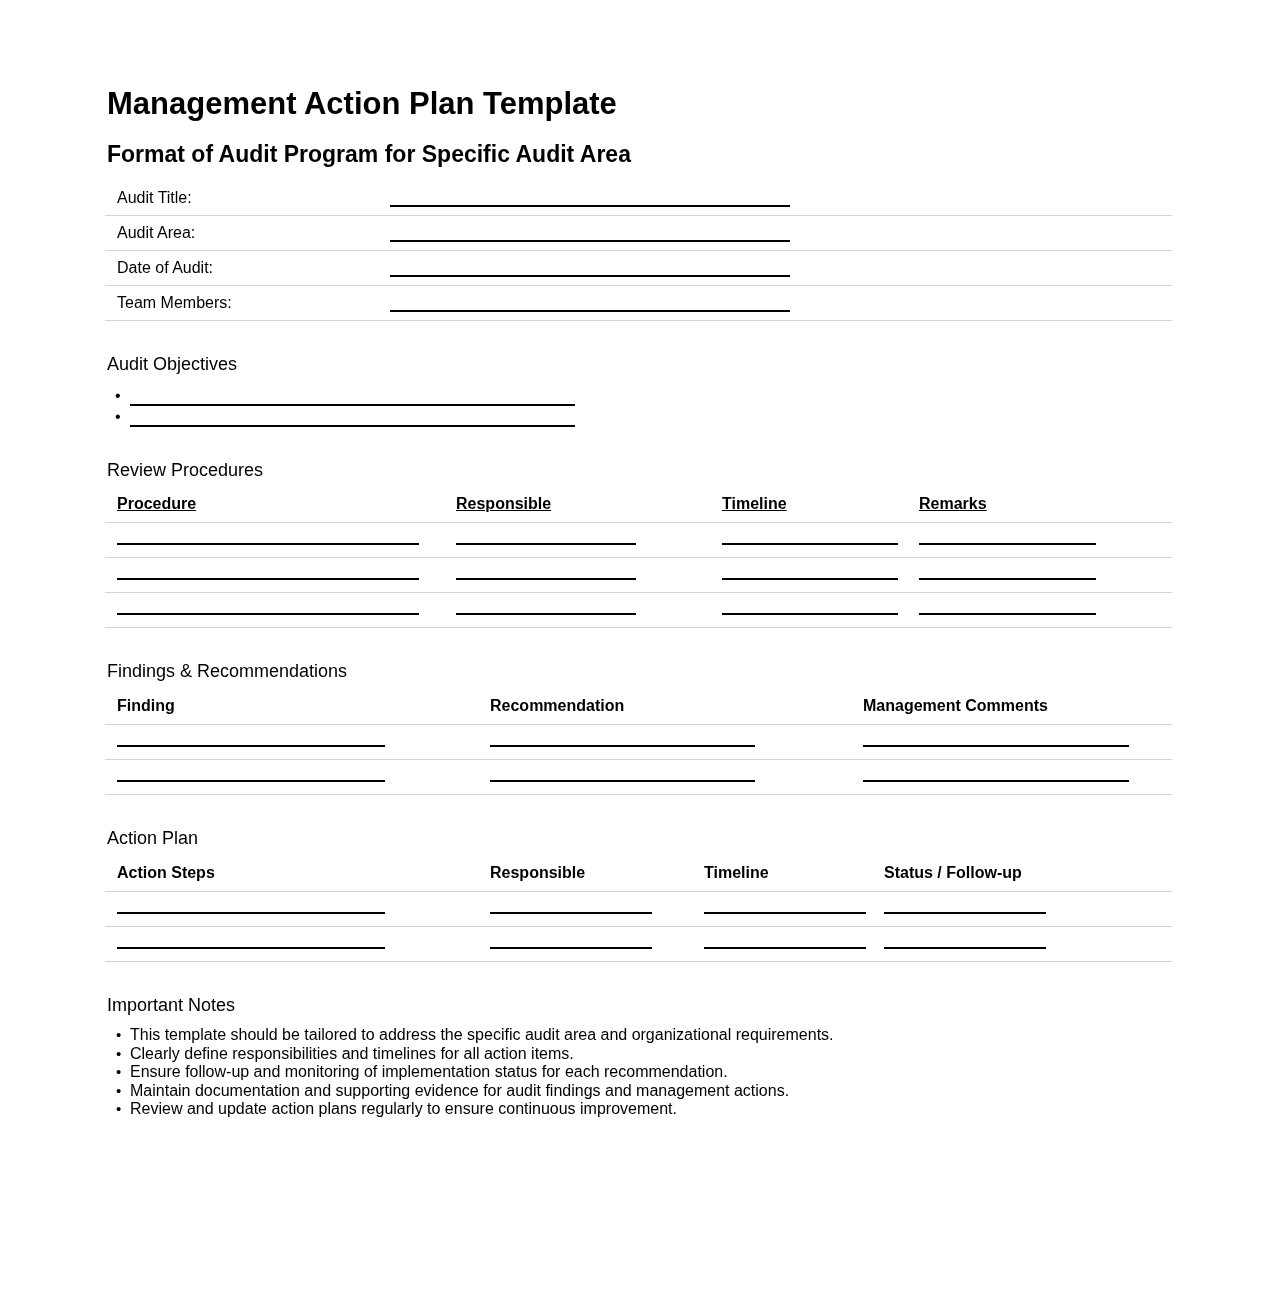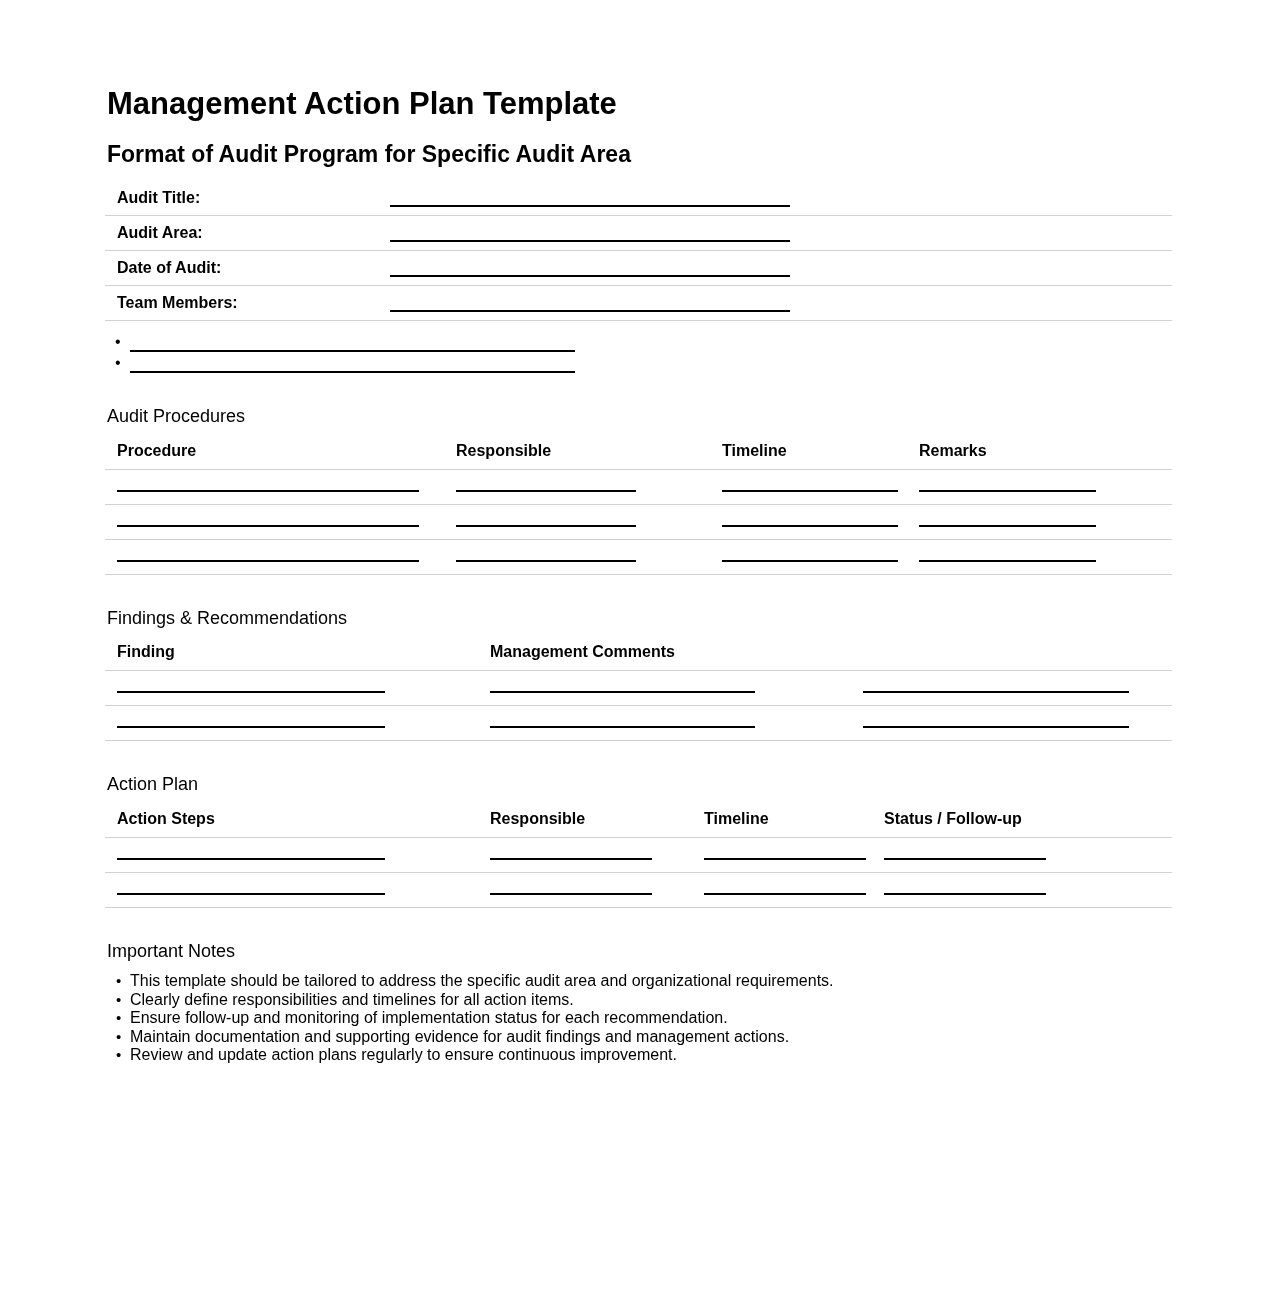--- a/index.html
+++ b/index.html
@@ -32,21 +32,21 @@
 
   
   .fields{ margin-top:13px; }
   .frow{
     display:flex; align-items:flex-end;
     height:35px; padding-bottom:8px;
     border-bottom:1px solid var(--rule);
   }
   .flabel{
     width:285px; padding-left:12px;
-    font-size:16px; font-weight:bold; line-height:18px;
+    font-size:16px; font-weight:normal; line-height:18px;
   }
   .blank{
     display:inline-block;
     border-bottom:2px solid var(--blank);
   }
   .fline{ width:400px; }
 
   
   ul.obj-list{
     list-style:none; margin:10px 0 0; padding:0;
@@ -70,21 +70,21 @@
     padding-left:12px;
     font-size:16px; font-weight:bold; line-height:18px;
   }
   .trow{
     display:grid; align-items:end;
     height:35px; padding-bottom:8px;
     border-bottom:1px solid var(--rule);
   }
   .trow .cell{ padding-left:12px; }
 
-  .g-proc{ grid-template-columns:339px 266px 197px 1fr; }
+  .g-proc{ grid-template-columns:339px 266px 197px 1fr;text-decoration:underline; }
   .g-find{ grid-template-columns:373px 373px 1fr; }
   .g-act { grid-template-columns:373px 214px 180px 1fr; }
 
   .w302{ width:302px; } .w180{ width:180px; } .w176{ width:176px; } .w177{ width:177px; }
   .w268{ width:268px; } .w265{ width:265px; } .w266{ width:266px; }
   .w162{ width:162px; }
 
   
   ul.notes{
     list-style:none; margin:10px 0 10px; padding:0;
@@ -119,26 +119,27 @@
     <div class="frow">
       <div class="flabel">Date of Audit:</div>
       <span class="blank fline"></span>
     </div>
     <div class="frow">
       <div class="flabel">Team Members:</div>
       <span class="blank fline"></span>
     </div>
   </div>
 
+  <h3 class="section">Audit Objectives</h3>
   <ul class="obj-list">
     <li><span class="blank obj-blank"></span></li>
     <li><span class="blank obj-blank"></span></li>
   </ul>
 
-  <h3 class="section">Audit Procedures</h3>
+  <h3 class="section">Review Procedures</h3>
   <div class="thead g-proc">
     <div class="cell">Procedure</div>
     <div class="cell">Responsible</div>
     <div class="cell">Timeline</div>
     <div class="cell">Remarks</div>
   </div>
   <div class="trow g-proc">
     <div class="cell"><span class="blank w302"></span></div>
     <div class="cell"><span class="blank w180"></span></div>
     <div class="cell"><span class="blank w176"></span></div>
@@ -153,20 +154,21 @@
   <div class="trow g-proc">
     <div class="cell"><span class="blank w302"></span></div>
     <div class="cell"><span class="blank w180"></span></div>
     <div class="cell"><span class="blank w176"></span></div>
     <div class="cell"><span class="blank w177"></span></div>
   </div>
 
   <h3 class="section">Findings &amp; Recommendations</h3>
   <div class="thead g-find">
     <div class="cell">Finding</div>
+    <div class="cell">Recommendation</div>
     <div class="cell">Management Comments</div>
   </div>
   <div class="trow g-find">
     <div class="cell"><span class="blank w268"></span></div>
     <div class="cell"><span class="blank w265"></span></div>
     <div class="cell"><span class="blank w266"></span></div>
   </div>
   <div class="trow g-find">
     <div class="cell"><span class="blank w268"></span></div>
     <div class="cell"><span class="blank w265"></span></div>

